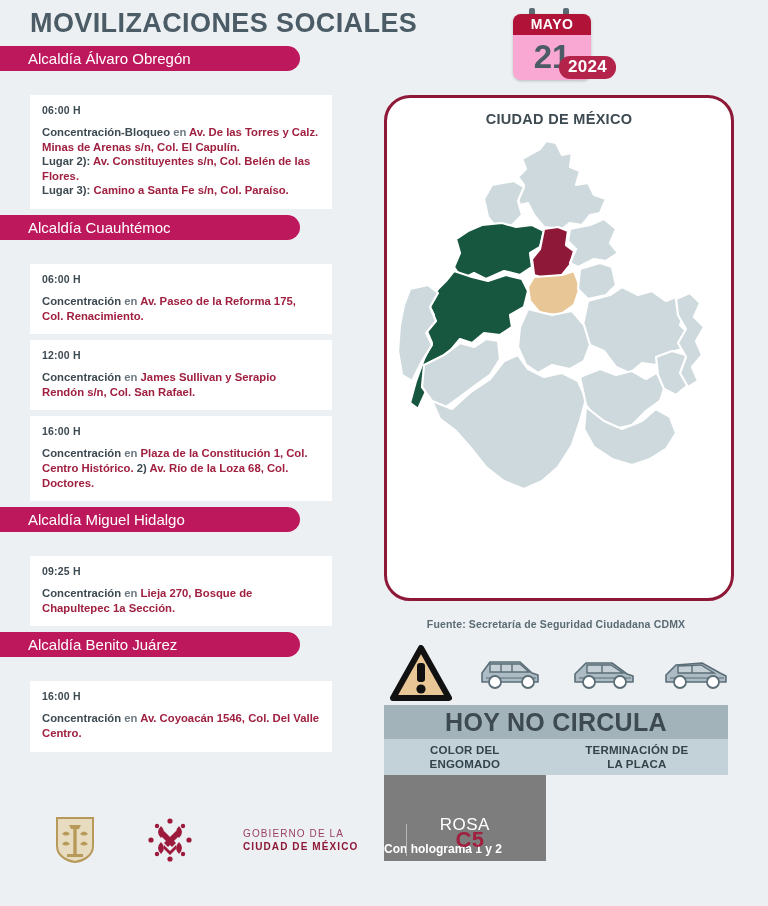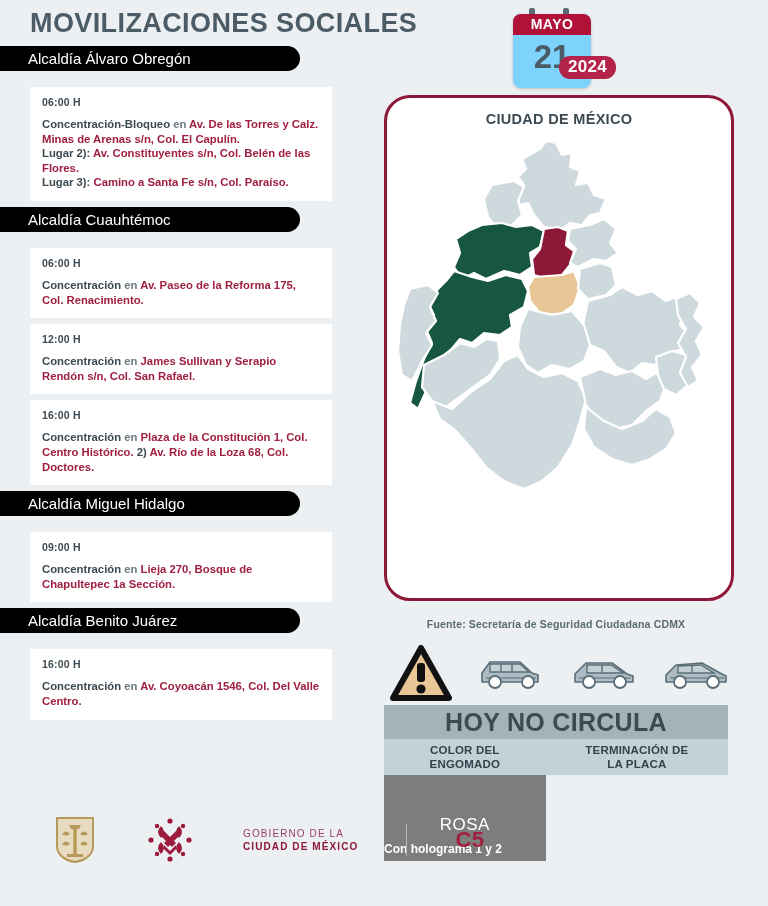--- a/index.html
+++ b/index.html
@@ -17,31 +17,31 @@
     position:absolute;left:30px;top:8px;
     font-size:27px;font-weight:bold;
     letter-spacing:.4px;
     color:#4b5c66;
   }
 
   
   .left-col{position:absolute;left:0;top:46px;width:360px;}
   .alcaldia-pill{
     position:relative;
-    background:#000000;
+    background:#be185d;
     color:#ffffff;
     height:25px;line-height:25px;
     border-top-right-radius:13px;
     border-bottom-right-radius:13px;
     width:300px;
     padding-left:28px;
     box-sizing:border-box;
     font-size:15px;
     font-weight:400;
-    margin-bottom:16px;
+    margin-bottom:24px;
     margin-top:6px;
   }
   .alcaldia-pill:first-child{margin-top:0;}
   .event-card{
     background:#ffffff;
     margin:0 28px 6px 30px;
     padding:9px 12px 11px 12px;
     box-sizing:border-box;
   }
   .event-time{
@@ -54,22 +54,22 @@
   }
   .t-dark{color:#3d4a52;}
   .t-gray{color:#6d7a82;font-weight:bold;}
 
   
   .calendar{position:absolute;left:513px;top:8px;width:78px;height:72px;}
   .cal-nub{position:absolute;width:6px;height:12px;background:#5a6b74;border-radius:2px;top:0;}
   .cal-nub.l{left:16px;}
   .cal-nub.r{left:50px;}
   .cal-body{
-    position:absolute;top:6px;left:0;width:78px;height:74px;
-    background:#7dd3fc;border-radius:8px;
+    position:absolute;top:6px;left:0;width:78px;height:66px;
+    background:#f9a8d4;border-radius:8px;
     box-shadow:0 1px 3px rgba(0,0,0,.22);
     overflow:hidden;
   }
   .cal-month{
     background:#b01238;color:#fff;
     font-size:14px;font-weight:bold;text-align:center;
     height:21px;line-height:21px;letter-spacing:.5px;
   }
   .cal-day{
     text-align:center;font-size:33px;font-weight:bold;
@@ -187,21 +187,21 @@
       <div class="event-card">
         <div class="event-time">12:00 H</div>
         <div class="event-text"><span class="t-dark">Concentración</span><span class="t-gray"> en </span><span>James Sullivan y Serapio Rendón s/n, Col. San Rafael.</span></div>
       </div>
       <div class="event-card">
         <div class="event-time">16:00 H</div>
         <div class="event-text"><span class="t-dark">Concentración</span><span class="t-gray"> en </span><span>Plaza de la Constitución 1, Col. Centro Histórico. </span><span class="t-dark">2) </span><span>Av. Río de la Loza 68, Col. Doctores.</span></div>
       </div>
       <div class="alcaldia-pill">Alcaldía Miguel Hidalgo</div>
       <div class="event-card">
-        <div class="event-time">09:00 H</div>
+        <div class="event-time">09:25 H</div>
         <div class="event-text"><span class="t-dark">Concentración</span><span class="t-gray"> en </span><span>Lieja 270, Bosque de Chapultepec 1a Sección.</span></div>
       </div>
       <div class="alcaldia-pill">Alcaldía Benito Juárez</div>
       <div class="event-card">
         <div class="event-time">16:00 H</div>
         <div class="event-text"><span class="t-dark">Concentración</span><span class="t-gray"> en </span><span>Av. Coyoacán 1546, Col. Del Valle Centro.</span></div>
       </div>
     </div>
 
   <div class="map-box">

